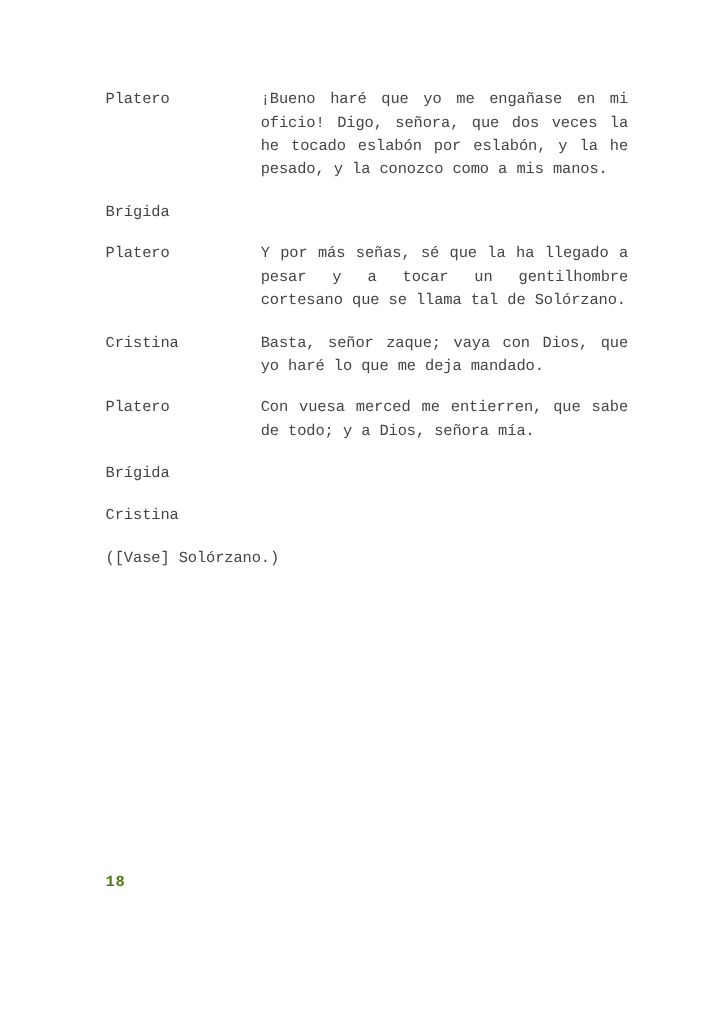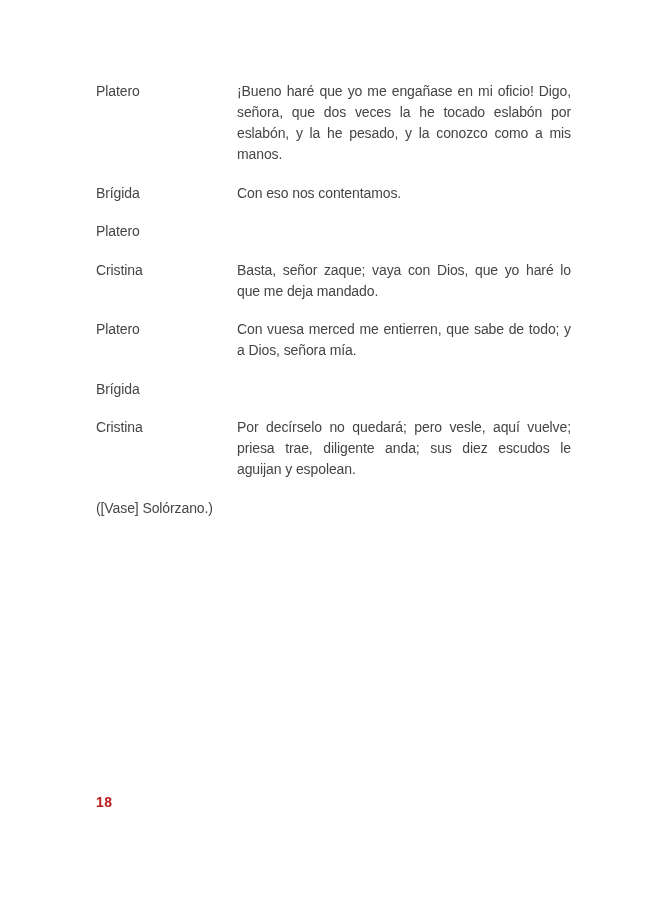--- a/index.html
+++ b/index.html
@@ -17,20 +17,21 @@
     line-height: 21px;
     letter-spacing: -0.1px;
     color: #454545;
     position: relative;
   }
   .page {
     width: 650px;
     height: 920px;
     position: relative;
     background: #ffffff;
+    font-family: Liberation Mono, monospace;
   }
   .content {
     padding: 81px 79px 0 96px;
   }
   .block {
     display: flex;
     margin-bottom: 17.5px;
   }
   .speaker {
     width: 141px;
@@ -46,45 +47,45 @@
   }
   .stage-line {
     margin-bottom: 17.5px;
   }
   .page-number {
     position: absolute;
     left: 96px;
     top: 792px;
     font-weight: bold;
     letter-spacing: 0.5px;
-    color: #b91c1c;
+    color: #4d7c0f;
   }
 </style>
 </head>
 <body>
 
 <div class="page">
   <main class="content">
 
     <div class="block">
       <div class="speaker">Platero</div>
       <div class="dialogue">
         <p>¡Bueno haré que yo me engañase en mi oficio! Digo, señora, que dos veces la he tocado eslabón por eslabón, y la he pesado, y la conozco como a mis manos.</p>
       </div>
     </div>
 
     <div class="block">
       <div class="speaker">Brígida</div>
-      <div class="dialogue">
-        <p>Con eso nos contentamos.</p>
-      </div>
     </div>
 
     <div class="block">
       <div class="speaker">Platero</div>
+      <div class="dialogue">
+        <p>Y por más señas, sé que la ha llegado a pesar y a tocar un gentilhombre cortesano que se llama tal de Solórzano.</p>
+      </div>
     </div>
 
     <div class="block">
       <div class="speaker">Cristina</div>
       <div class="dialogue">
         <p>Basta, señor zaque; vaya con Dios, que yo haré lo que me deja mandado.</p>
       </div>
     </div>
 
     <div class="block">
@@ -94,23 +95,20 @@
       </div>
     </div>
 
 
     <div class="block">
       <div class="speaker">Brígida</div>
     </div>
 
     <div class="block">
       <div class="speaker">Cristina</div>
-      <div class="dialogue">
-        <p>Por decírselo no quedará; pero vesle, aquí vuelve; priesa trae, diligente anda; sus diez escudos le aguijan y espolean.</p>
-      </div>
     </div>
 
     <div class="stage-line">([Vase] Solórzano.)</div>
 
   </main>
 
   <div class="page-number">18</div>
 </div>
 
 </body></html>

